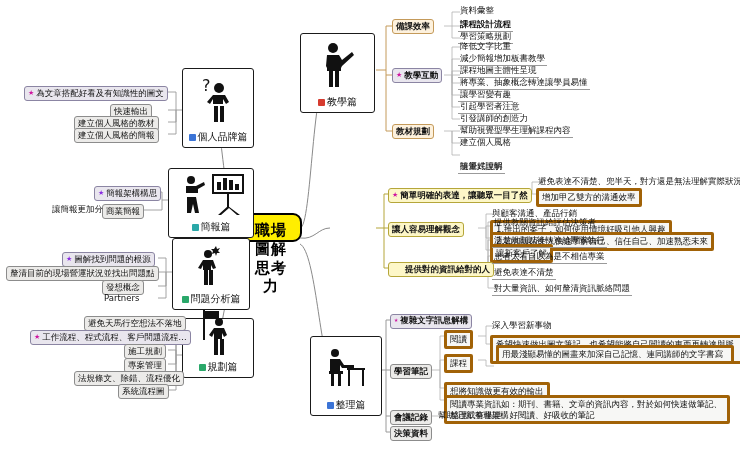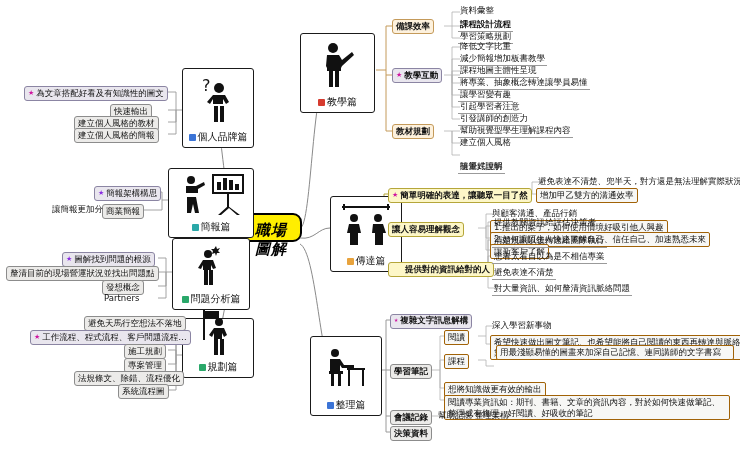--- a/index.html
+++ b/index.html
@@ -67,21 +67,21 @@
     padding:1px 3px;
   }
   
   .t-orange{background:#fdf1dd;border:1px solid #c49a5a;border-radius:3px;}
   .t-yellow{background:#fdf7c8;border:1px solid #b5a63a;border-radius:3px;}
   .t-grey  {background:#ecebe9;border:1px solid #8c8c8c;border-radius:3px;}
   .t-lav   {background:#e9e6ee;border:1px solid #8b85a3;border-radius:3px;}
   .t-plain {background:transparent;border:0;padding:0 2px;}
   
   .t-ul{background:transparent;border:0;border-bottom:1px solid #9a9a9a;padding:0 2px 1px 2px;}
-  .t-box{background:#f7f7f5;border:1px solid #a16207;border-radius:2px;}
+  .t-box{background:#f7f7f5;border:3px solid #a16207;border-radius:2px;}
   .t-wrap{white-space:normal;}
 
   .star{color:#c000c0;font-size:7px;margin-right:2px;vertical-align:middle;}
   .star.v{color:#8a2be2;}
   .star.p{color:#d014a0;}
 
   .bold{font-weight:bold;}
 </style>
 </head>
 <body>
@@ -182,22 +182,23 @@
       <path d="M440 370 L 440 360 L 448 360"></path>
       <path d="M440 370 L 440 388 L 448 388"></path>
       <path d="M440 370 L 440 400 L 448 400"></path>
       <path d="M478 336 L 486 336 L 486 326 L 494 326"></path>
       <path d="M486 336 L 486 344 L 494 344"></path>
       <path d="M478 360 L 486 360 L 486 366 L 494 366"></path>
       <path d="M432 416 L 440 416 L 448 416"></path>
     </g>
   </svg>
 
-  <div class="central" style="left:240px;top:213px;width:62px;height:29px;font-style:italic;">
+  <div class="central" style="left:240px;top:213px;width:62px;height:29px;">
     <div>職場圖解</div>
+    <div>思考力</div>
   </div>
 
   <div class="imgnode" style="left:300px;top:33px;width:75px;height:80px;">
     <div class="pic">
       <svg width="48" height="50" viewBox="0 0 48 50">
           <g fill="#111">
         <circle cx="19" cy="8" r="5"></circle>
         <path d="M13 15h12l3 5 10-8 2 3-12 11-1 2v3H13v-3l-1-2z"></path>
         <rect x="15" y="31" width="4" height="16"></rect>
             <rect x="21" y="31" width="4" height="16"></rect>
@@ -262,39 +263,20 @@
             <rect x="20" y="27" width="4" height="15"></rect>
       </g>
         </svg>
     </div>
     <div class="cap">
       <span class="sq" style="background:#2aa86a"></span>
       <span>問題分析篇</span>
     </div>
   </div>
 
-  <div class="imgnode" style="left:330px;top:196px;width:72px;height:76px;">
-    <div class="pic">
-      <svg width="56" height="48" viewBox="0 0 56 48">
-          <g fill="#111">
-        <rect x="4" y="4" width="48" height="2"></rect>
-        <rect x="5" y="2" width="2" height="6"></rect>
-            <rect x="49" y="2" width="2" height="6"></rect>
-        <circle cx="16" cy="16" r="4"></circle>
-        <path d="M11 22h10l2 9h-3v12h-8V31h-3z"></path>
-        <circle cx="40" cy="16" r="4"></circle>
-        <path d="M35 22h10l3 9h-3v12h-8V31h-3z"></path>
-      </g>
-        </svg>
-    </div>
-    <div class="cap">
-      <span class="sq" style="background:#e8a33d"></span>
-      <span>傳達篇</span>
-    </div>
-  </div>
 
   <div class="imgnode" style="left:182px;top:318px;width:72px;height:60px;">
     <div class="pic">
       <svg width="46" height="52" viewBox="0 0 46 52">
           <g fill="#111">
         <rect x="8" y="2" width="2" height="30"></rect>
         <path d="M10 3h14v8H10z"></path>
         <circle cx="24" cy="14" r="4"></circle>
         <path d="M19 20h10l3 7-3 2-2-4v6H19v-6l-2 4-3-2z"></path>
         <rect x="19" y="31" width="4" height="16"></rect>

